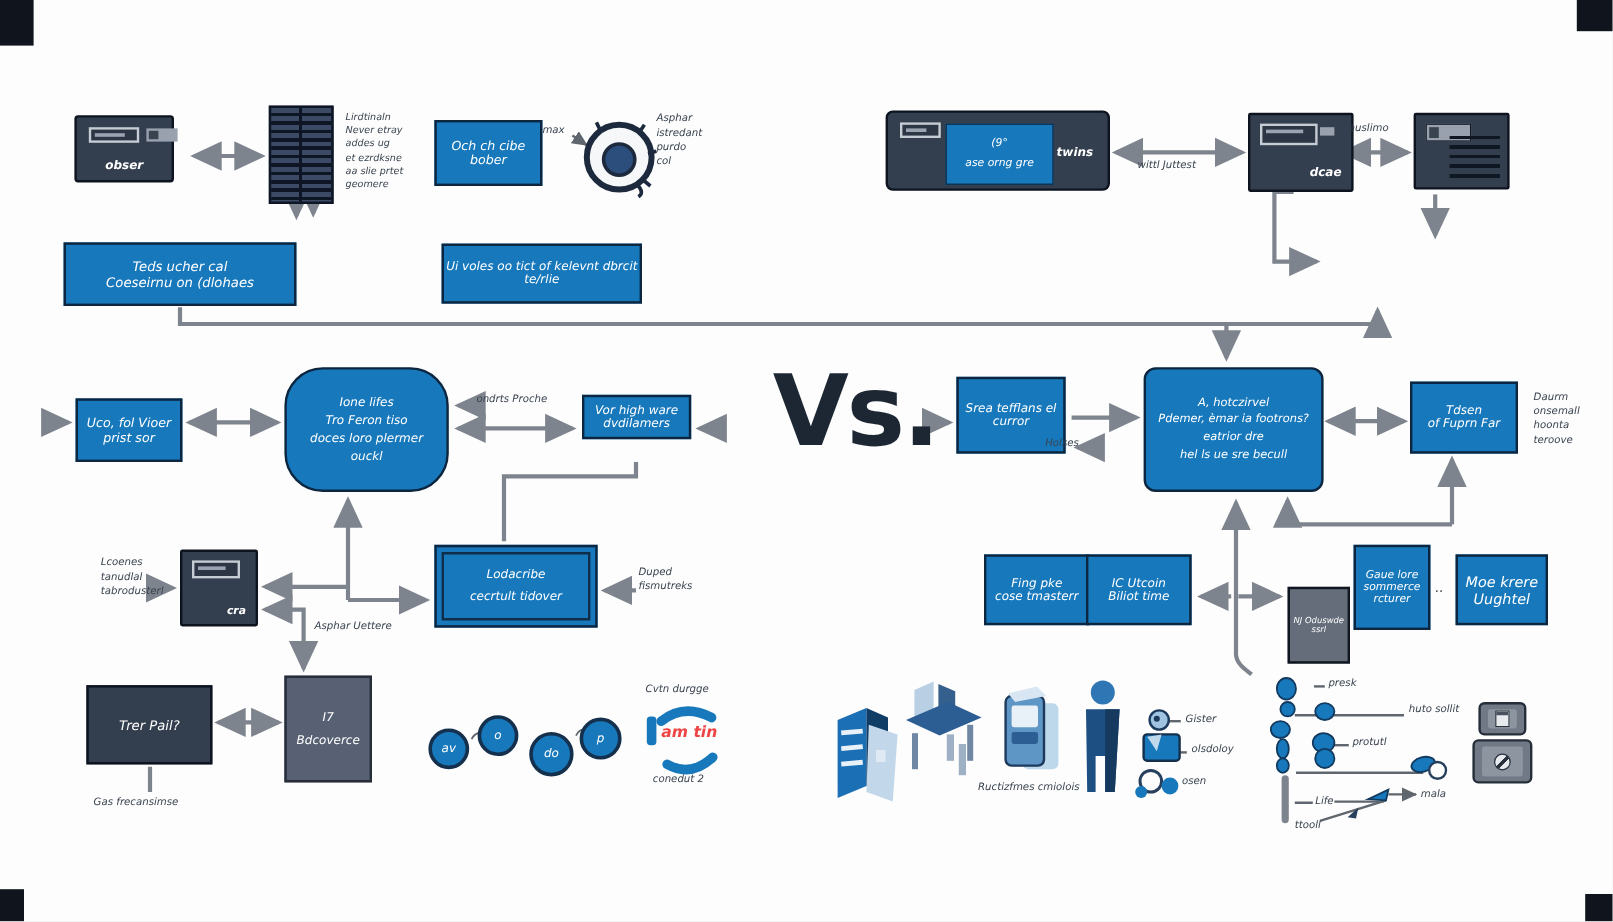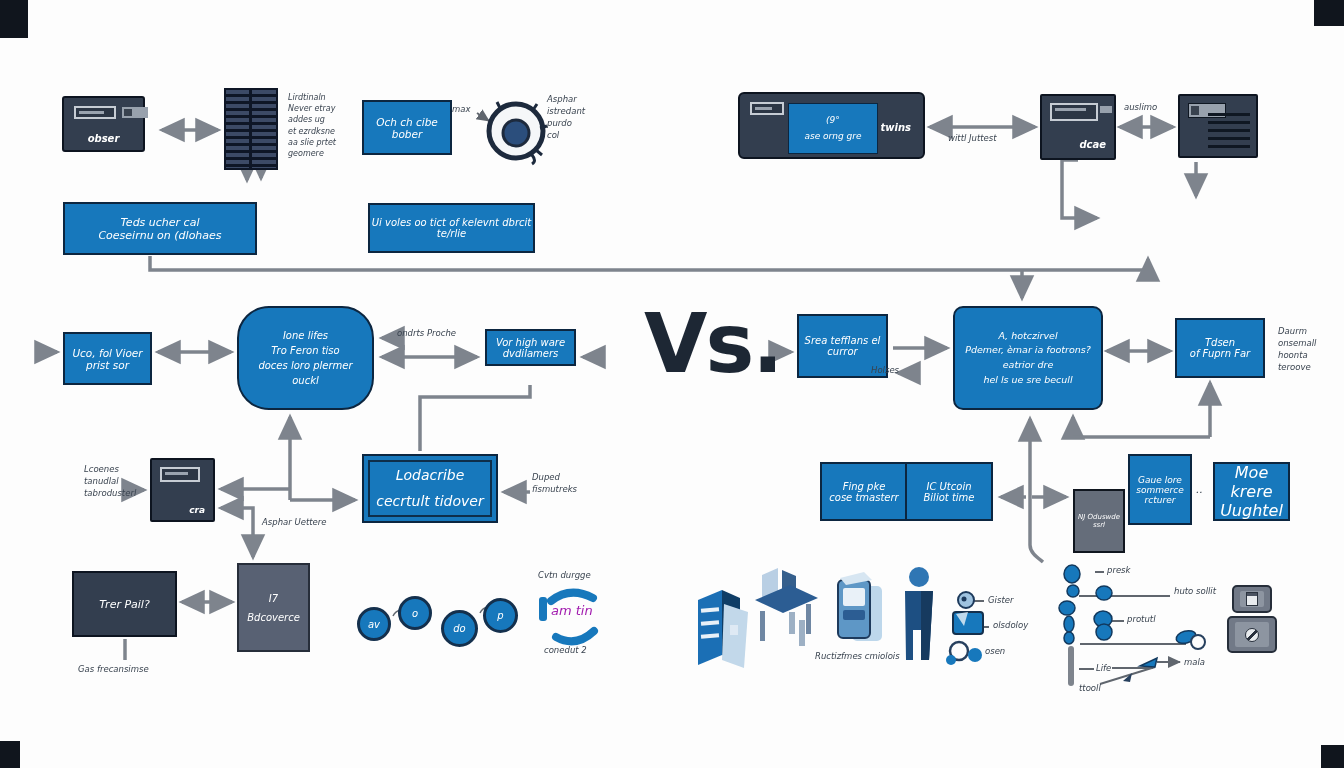--- a/index.html
+++ b/index.html
@@ -200,21 +200,21 @@
 geomere</div>
 
   <div class="b blue" style="left:362px;top:100px;width:90px;height:55px;font-size:10.5px;">Och ch cibe
 bober</div>
   <div class="note" style="left:452px;top:104px;">max</div>
   <div class="note" style="left:547px;top:94px;width:70px;">Asphar
 istredant
 purdo
 col</div>
 
-  <div class="b blue" style="left:63px;top:202px;width:194px;height:53px;font-size:11px;">Teds ucher cal
+  <div class="b blue" style="left:53px;top:202px;width:194px;height:53px;font-size:11px;">Teds ucher cal
 Coeseirnu on (dlohaes</div>
   <div class="b blue" style="left:368px;top:203px;width:167px;height:50px;font-size:10px;">Ui voles oo tict of kelevnt dbrcit
 te/rlie</div>
 
   <div class="b blue" style="left:63px;top:332px;width:89px;height:53px;font-size:10.5px;">Uco, fol Vioer
 prist sor</div>
   <div class="b blue round" style="left:237px;top:306px;width:137px;height:104px;font-size:10px;line-height:1.5;border-radius:32px;">Ione lifes
 Tro Feron tiso
 doces loro plermer
 ouckl</div>
@@ -224,50 +224,50 @@
 
   <div class="note" style="left:84px;top:464px;width:64px;">Lcoenes
 tanudlal
 tabrodusterl</div>
   <div class="b navy" style="left:150px;top:458px;width:65px;height:64px;border-radius:2px;">
     <span class="slotA" style="left:8px;top:7px;width:40px;height:15px;"><i></i></span>
     <span class="devlab" style="right:8px;bottom:5px;font-size:9px;">cra</span>
   </div>
   <div class="note" style="left:262px;top:517px;width:95px;">Asphar Uettere</div>
 
-  <div class="b blue dbl" style="left:362px;top:454px;width:136px;height:69px;font-size:14px;line-height:1.8;">Lodacribe
+  <div class="b blue dbl" style="left:362px;top:454px;width:136px;height:69px;font-size:10px;line-height:1.8;">Lodacribe
 cecrtult tidover</div>
   <div class="note" style="left:532px;top:472px;width:60px;">Duped
 fismutreks</div>
 
   <div class="b navy" style="left:72px;top:571px;width:105px;height:66px;font-size:11px;">Trer Pail?</div>
   <div class="b" style="left:237px;top:563px;width:73px;height:89px;background:#586173;border:2px solid #272e3a;font-size:10px;line-height:1.9;">I7
 Bdcoverce</div>
   <div class="note" style="left:78px;top:664px;width:120px;">Gas frecansimse</div>
 
   <div class="circle" style="left:357px;top:607px;width:34px;height:34px;">av</div>
   <div class="circle" style="left:398px;top:596px;width:34px;height:34px;">o</div>
   <div class="circle" style="left:441px;top:610px;width:37px;height:37px;">do</div>
   <div class="circle" style="left:483px;top:598px;width:35px;height:35px;">p</div>
 
   <div class="note" style="left:538px;top:570px;width:70px;">Cvtn durgge</div>
-  <div class="note" style="left:551px;top:602px;width:54px;font-size:13px;font-weight:normal;color:#a21caf;">am tin</div>
+  <div class="note" style="left:551px;top:602px;width:54px;font-size:13px;font-weight:bold;color:#ef4444;">am tin</div>
   <div class="note" style="left:544px;top:645px;width:70px;">conedut 2</div>
 
   <div class="vs" style="left:644px;top:296px;">Vs.</div>
 
   <div class="b navy" style="left:738px;top:92px;width:187px;height:67px;border-radius:6px;">
     <span class="slotA" style="left:10px;top:8px;width:34px;height:13px;"><i></i></span>
     <span class="b blue" style="left:48px;top:9px;width:90px;height:51px;font-size:9px;line-height:1.7;border-width:1px;">(9°
 ase orng gre</span>
     <span class="devlab" style="right:12px;top:28px;margin-left:37px;">twins</span>
   </div>
   <div class="note" style="left:948px;top:133px;width:80px;">wittl Juttest</div>
 
-  <div class="b navy" style="left:1040px;top:94px;width:76px;height:66px;border-radius:2px;">
+  <div class="b navy" style="left:1040px;top:94px;width:88px;height:66px;border-radius:2px;">
     <span class="slotA" style="left:8px;top:7px;width:48px;height:18px;"><i></i></span>
     <span class="slotB" style="left:58px;top:10px;width:12px;height:7px;"></span>
     <span class="devlab" style="right:8px;bottom:8px;">dcae</span>
   </div>
   <div class="note" style="left:1124px;top:102px;width:60px;">auslimo</div>
 
   <div class="b navy" style="left:1178px;top:94px;width:80px;height:64px;border-radius:2px;">
     <span class="slotB" style="left:8px;top:7px;width:38px;height:15px;border:1px solid #0f1722;"><i></i></span>
     <span class="vents" style="right:6px;top:17px;width:42px;height:38px;"></span>
   </div>
@@ -290,21 +290,21 @@
   <div class="b blue" style="left:800px;top:462px;width:88px;height:59px;font-size:10px;margin-left:20px;">Fing pke
 cose tmasterr</div>
   <div class="b blue" style="left:905px;top:462px;width:88px;height:59px;font-size:10px;">IC Utcoin
 Biliot time</div>
   <div class="b grayb" style="left:1073px;top:461px;width:52px;height:64px;font-size:7px;margin-top:28px;">NJ Oduswde
 ssrl</div>
   <div class="b blue" style="left:1128px;top:454px;width:64px;height:71px;font-size:9px;">Gaue lore
 sommerce
 rcturer</div>
   <div class="note" style="left:1196px;top:482px;font-size:11px;color:#39434f;">..</div>
-  <div class="b blue" style="left:1213px;top:462px;width:77px;height:59px;font-size:16px;">Moe krere
+  <div class="b blue" style="left:1213px;top:462px;width:77px;height:59px;font-size:12px;">Moe krere
 Uughtel</div>
 
   <div class="note" style="left:815px;top:651px;width:115px;">Ructizfmes cmiolois</div>
   <div class="note" style="left:988px;top:595px;">Gister</div>
   <div class="note" style="left:993px;top:620px;">olsdoloy</div>
   <div class="note" style="left:985px;top:646px;">osen</div>
 
   <div class="note" style="left:1107px;top:565px;">presk</div>
   <div class="note" style="left:1174px;top:586px;">huto sollit</div>
   <div class="note" style="left:1127px;top:614px;">protutl</div>

